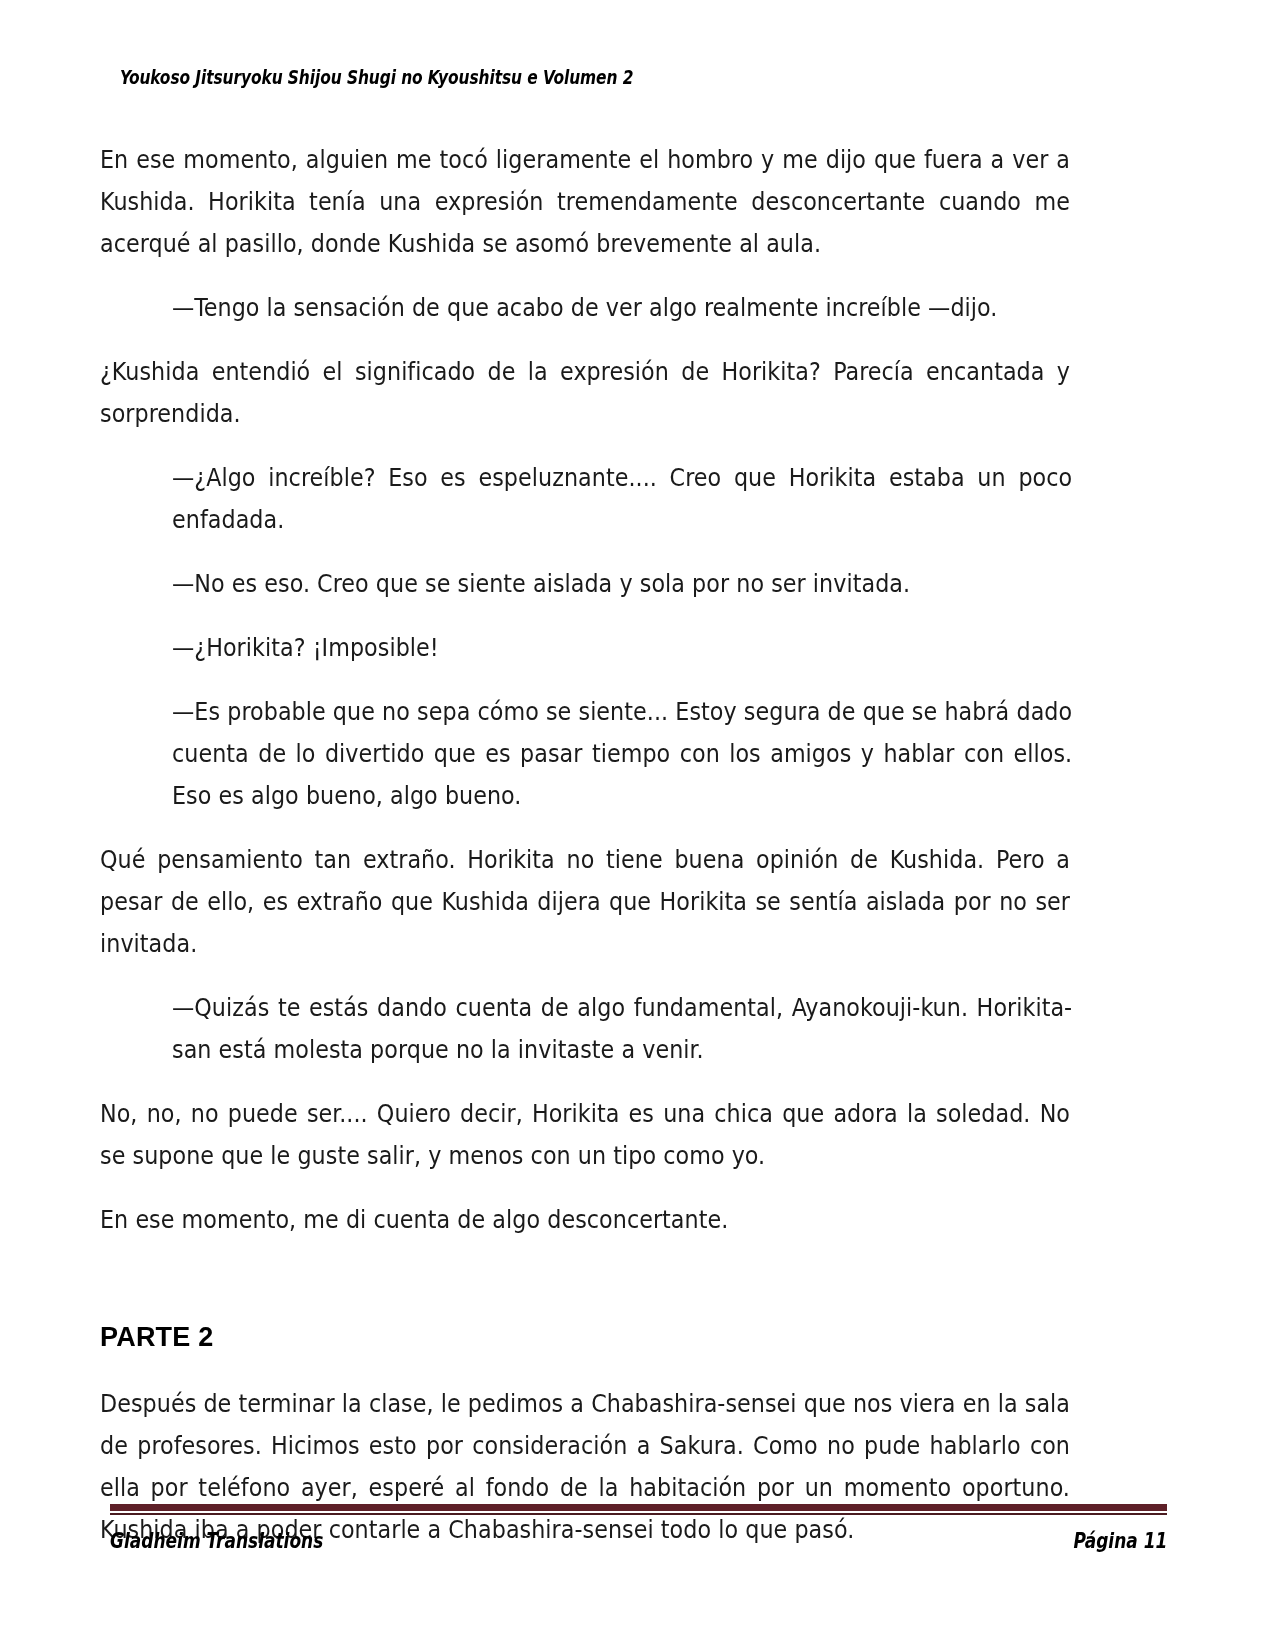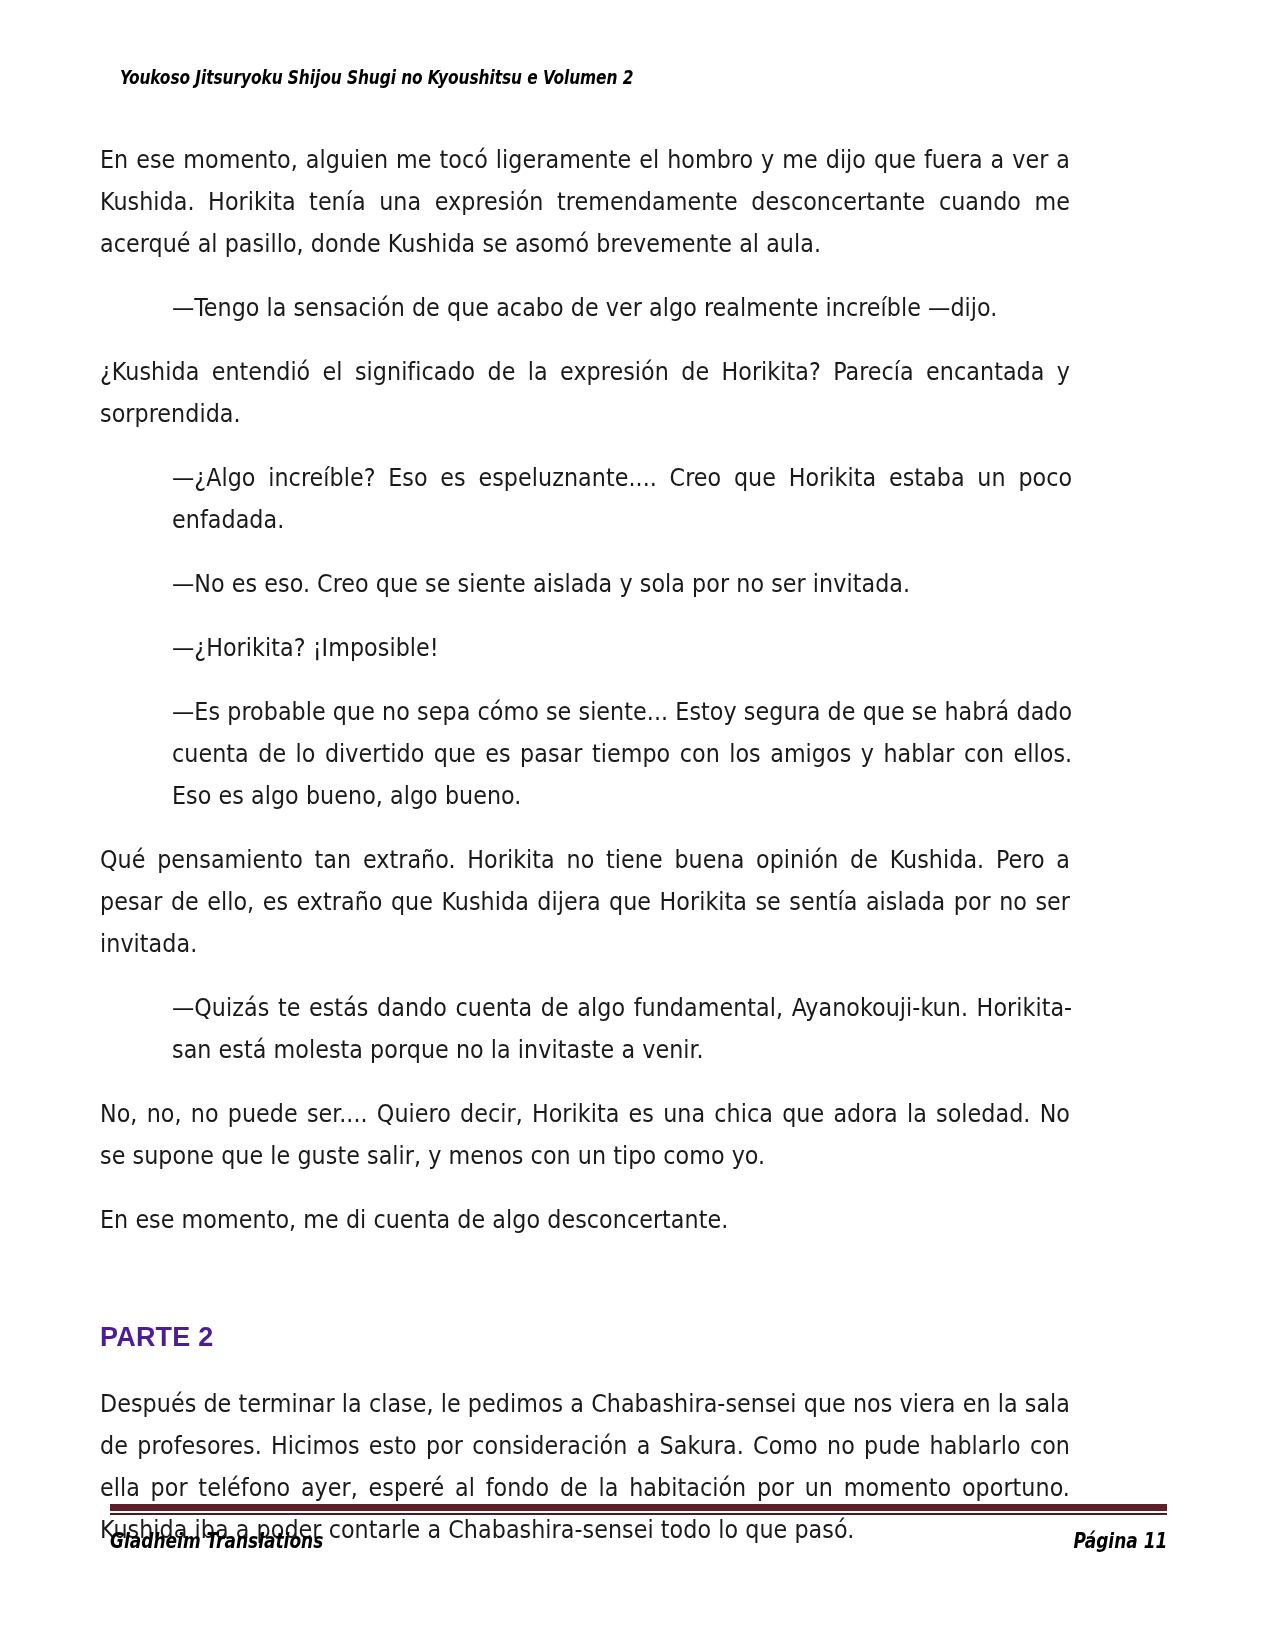--- a/index.html
+++ b/index.html
@@ -79,21 +79,21 @@
   .spacer-lg {
     height: 58px;
   }
 
   .heading {
     font-family: "Liberation Sans", sans-serif;
     font-weight: bold;
     font-size: 27px;
     line-height: 34px;
     margin: 0 0 28px 0;
-    color: #4c1d95;
+    color: #000000;
     letter-spacing: 0.2px;
   }
 
   
   .footer {
     position: absolute;
     left: 110px;
     top: 1504px;
     width: 1057px;
   }

